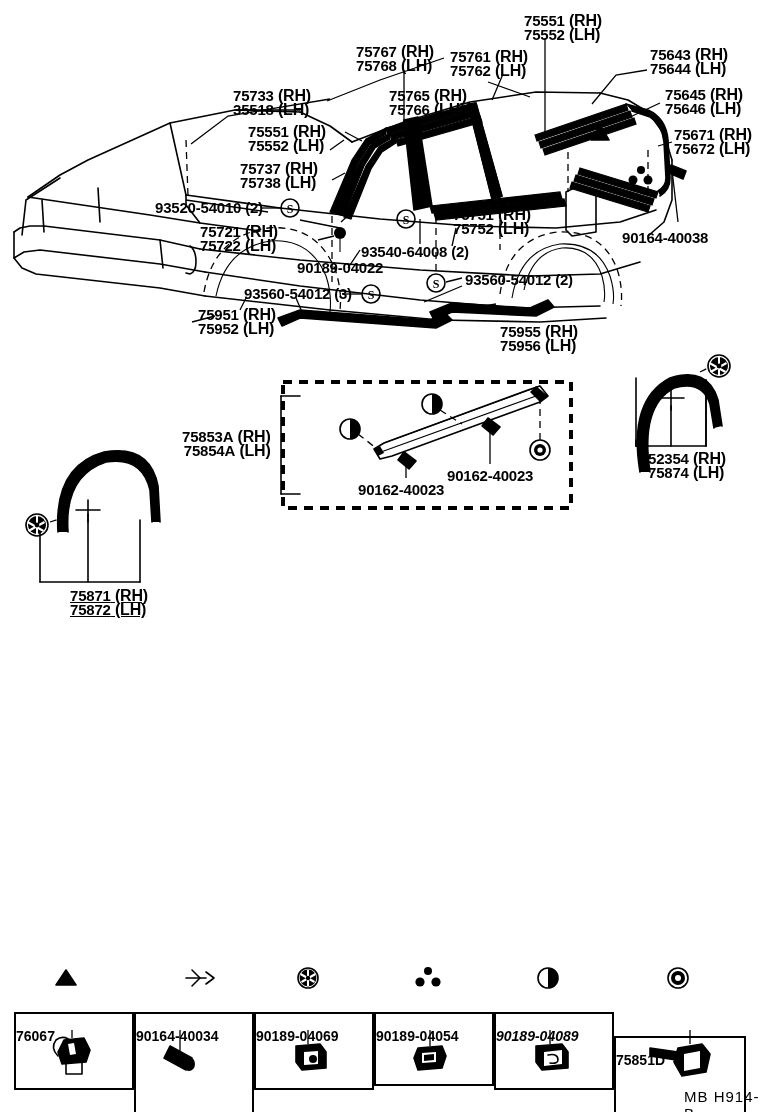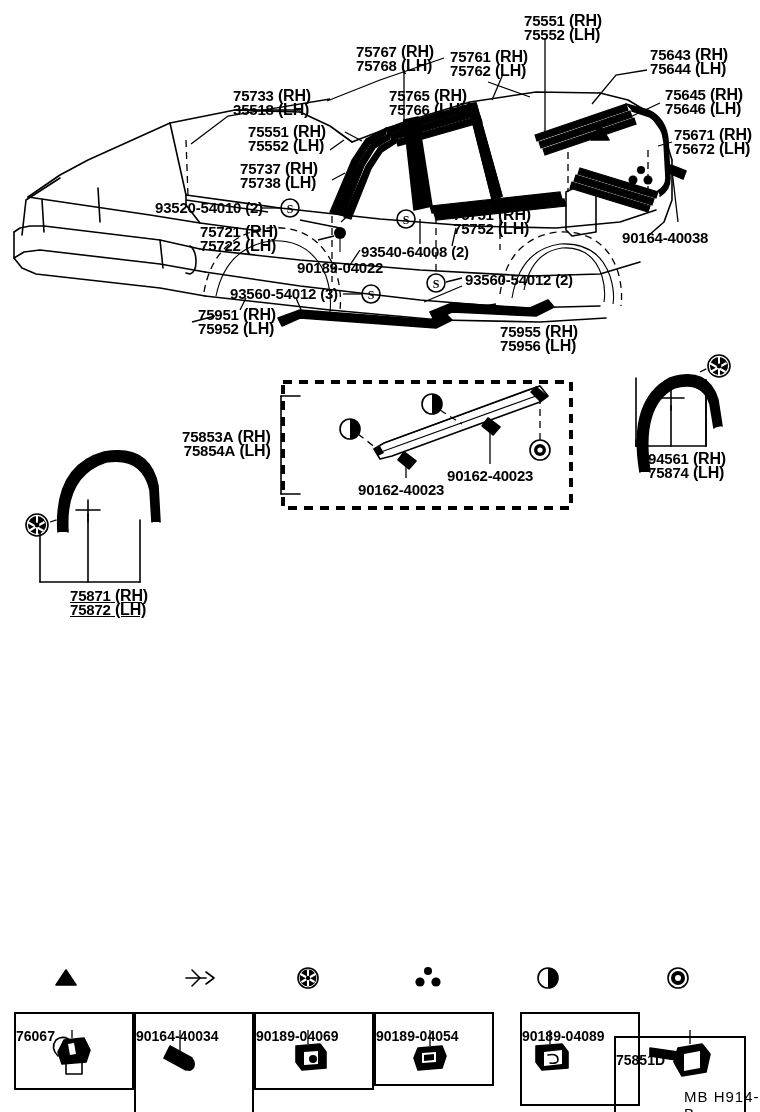--- a/index.html
+++ b/index.html
@@ -445,21 +445,21 @@
     </div>
     <div class="lbl" style="left: 361px; top: 245px;">
       <div class="ln"><span class="num">93540-64008 (2)</span></div>
     </div>
     <div class="lbl" style="left: 297px; top: 261px;">
       <div class="ln"><span class="num">90189-04022</span></div>
     </div>
     <div class="lbl" style="left: 622px; top: 231px;">
       <div class="ln"><span class="num">90164-40038</span></div>
     </div>
-    <div class="lbl" style="left: 230px; top: 287px;">
+    <div class="lbl" style="left: 244px; top: 287px;">
       <div class="ln"><span class="num">93560-54012 (3)</span></div>
     </div>
     <div class="lbl" style="left: 465px; top: 273px;">
       <div class="ln"><span class="num">93560-54012 (2)</span></div>
     </div>
     <div class="lbl" style="left: 500px; top: 297px; margin-top: 28px;">
       <div class="ln"><span class="num">75955</span> <span class="sfx">(RH)</span></div>
       <div class="ln"><span class="num">75956</span> <span class="sfx">(LH)</span></div>
     </div>
     <div class="lbl" style="left: 198px; top: 308px;">
@@ -470,21 +470,21 @@
       <div class="ln"><span class="num">75853A</span> <span class="sfx">(RH)</span></div>
       <div class="ln"><span class="num">75854A</span> <span class="sfx">(LH)</span></div>
     </div>
     <div class="lbl" style="left: 447px; top: 469px;">
       <div class="ln"><span class="num">90162-40023</span></div>
     </div>
     <div class="lbl" style="left: 358px; top: 483px;">
       <div class="ln"><span class="num">90162-40023</span></div>
     </div>
     <div class="lbl" style="left: 648px; top: 452px;">
-      <div class="ln"><span class="num">94561</span> <span class="sfx">(RH)</span></div>
+      <div class="ln"><span class="num">52354</span> <span class="sfx">(RH)</span></div>
       <div class="ln"><span class="num">75874</span> <span class="sfx">(LH)</span></div>
     </div>
     <div class="lbl" style="left: 70px; top: 589px; text-decoration: underline;">
       <div class="ln"><span class="num">75871</span> <span class="sfx">(RH)</span></div>
       <div class="ln"><span class="num">75872</span> <span class="sfx">(LH)</span></div>
     </div>
   </div>
 
 <div id="legend">
     <div class="legend-cell" style="left: 14px; top: 1012px; width: 120px; height: 78px;">
@@ -492,21 +492,21 @@
     </div>
     <div class="legend-cell" style="left: 134px; top: 1012px; width: 120px; height: 102px;">
       <div class="legend-num">90164-40034</div>
     </div>
     <div class="legend-cell" style="left: 254px; top: 1012px; width: 120px; height: 78px;">
       <div class="legend-num">90189-04069</div>
     </div>
     <div class="legend-cell" style="left: 374px; top: 1012px; width: 120px; height: 74px;">
       <div class="legend-num">90189-04054</div>
     </div>
-    <div class="legend-cell" style="left: 520px; top: 1012px; width: 120px; height: 94px;">
+    <div class="legend-cell" style="left: 494px; top: 1012px; width: 120px; height: 78px; font-style: italic;">
       <div class="legend-num">90189-04089</div>
     </div>
     <div class="legend-cell" style="left: 614px; top: 1012px; width: 132px; height: 78px; margin-top: 24px;">
       <div class="legend-num">75851D</div>
     </div>
   </div>
 
 <div class="footer" style="left:660px;top:1088px;">MB  H914-B</div>
 
 </body></html>

